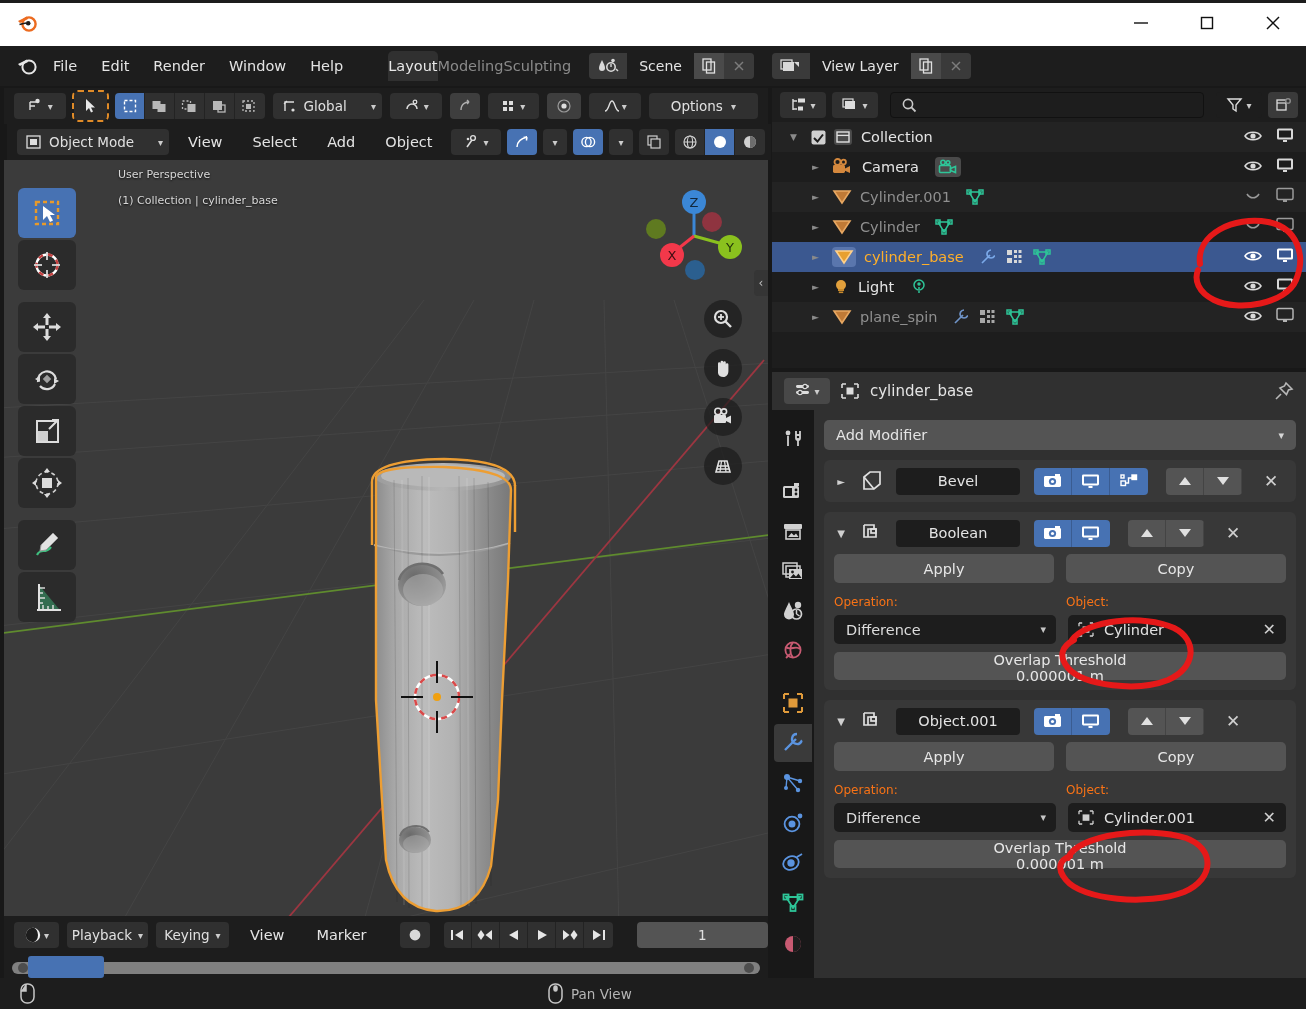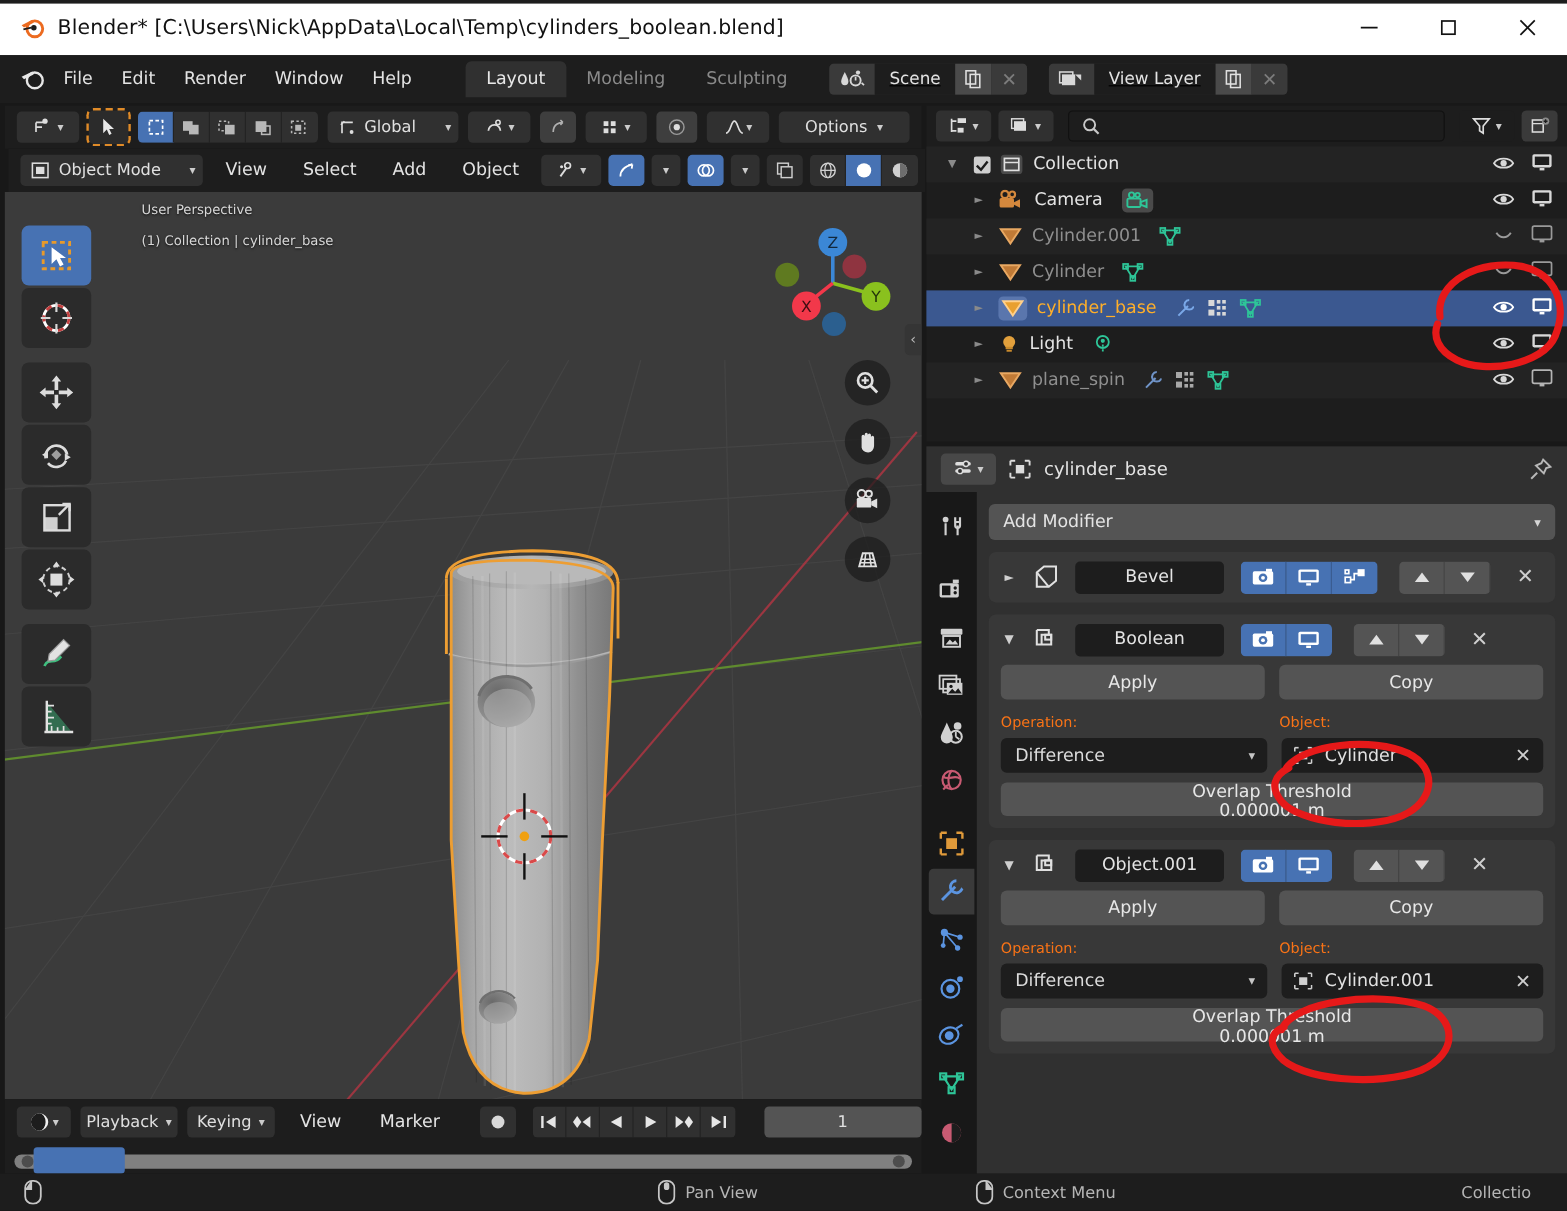--- a/index.html
+++ b/index.html
@@ -24,23 +24,23 @@
   .tb-btn svg { display:block; }
 
   
   .topbar {
     position: absolute; left: 0; top: 46px; width: 1306px; height: 40px;
     background: #1d1d1d; display: flex; align-items: center;
   }
   .blender-logo { margin-left: 14px; width: 26px; height: 26px; display:flex; align-items:center; justify-content:center;}
   .menu-item { color: #e4e4e4; font-size: 14.5px; padding: 4px 11px; margin-left: 2px; border-radius: 3px; }
   .wsp-tabs { display: flex; margin-left: 34px; align-items: center; height: 40px; }
-  .wsp-tab { font-size: 14.5px; color: #8a8a8a; padding: 7px 17px; border-radius: 5px 5px 0 0; }
+  .wsp-tab { font-size: 14.5px; color: #8a8a8a; padding: 7px 0; border-radius: 5px 5px 0 0; }
   .wsp-tab.active { background: #303030; color: #e8e8e8; }
-  .scene-block { display: flex; align-items: flex-start; margin-left: 18px; text-decoration: underline; }
+  .scene-block { display: flex; align-items: flex-start; margin-left: 18px; }
   .id-box { display:flex; align-items:center; height: 26px; background:#282828; border-radius: 4px; overflow: hidden; }
   .id-pre { width: 38px; height: 26px; background:#3a3a3a; display:flex; align-items:center; justify-content:center; gap:2px;}
   .id-name { background: #1d1d1d; color:#e4e4e4; font-size:14px; padding: 0 12px; height:26px; display:flex; align-items:center; }
   .id-btn { width: 30px; height: 26px; background:#4a4a4a; display:flex; align-items:center; justify-content:center; }
   .id-btn.dim { background:#3a3a3a; }
 
   
   .viewport { position: absolute; left: 4px; top: 88px; width: 764px; height: 828px; }
   .vp-header {
     position: absolute; left:3px; top:0; width: 764px; height: 36px; background: #1d1d1d;
@@ -149,21 +149,20 @@
   <div class="titlebar">
     <div class="tb-strip-top"></div>
     <div class="tb-icon">
       <svg width="24" height="24" viewBox="0 0 24 24">
         <circle cx="14" cy="13" r="6.6" fill="none" stroke="#ec6b20" stroke-width="2.4"></circle>
         <circle cx="13.2" cy="12.2" r="2.3" fill="#1d1d1d"></circle>
         <path d="M3 10 L12 5.5 L13 8 L5 12 Z" fill="#ec6b20"></path>
         <path d="M4.5 13.5 L11 12" stroke="#1d1d1d" stroke-width="1.6"></path>
       </svg>
     </div>
-    <div class="tb-title">Blender* [C:\Users\Nick\AppData\Local\Temp\cylinders_boolean.blend]</div>
     <div class="tb-controls">
       <div class="tb-btn">
         <svg width="20" height="20">
             <line x1="3" y1="10" x2="17" y2="10" stroke="#111" stroke-width="1.4"></line>
           </svg>
       </div>
       <div class="tb-btn">
         <svg width="20" height="20">
             <rect x="4.5" y="4.5" width="11" height="11" fill="none" stroke="#111" stroke-width="1.4"></rect>
           </svg>
@@ -1354,30 +1353,20 @@
     </span>
     <span class="sb-item" style="margin-left:calc(50% - 140px)">
       <span style="display:flex">
         <svg width="15" height="21" viewBox="0 0 15 21" fill="none" stroke="#c6c6c6" stroke-width="1.5">
             <rect x="1" y="1" width="13" height="19" rx="6"></rect>
             <rect x="6" y="3" width="3" height="5" rx="1.5" fill="#c6c6c6"></rect>
           </svg>
       </span>
       <span>Pan View</span>
     </span>
-    <span class="sb-item" style="margin-left:auto;margin-right:30px">
-      <span style="display:flex">
-        <svg width="15" height="21" viewBox="0 0 15 21" fill="none" stroke="#c6c6c6" stroke-width="1.5">
-            <rect x="1" y="1" width="13" height="19" rx="6"></rect>
-            <path d="M14 8 h-5 V1" fill="#c6c6c6"></path>
-          </svg>
-      </span>
-      <span>Context Menu</span>
-      <span style="margin-left:280px">Collectio</span>
-    </span>
   </div>
 
   <svg class="annot" style="left:1190px; top:208px; width:120px; height:110px;" viewBox="0 0 120 110">
     <path d="M10 56 C6 26, 44 8, 78 14 C108 20, 116 48, 106 72 C96 96, 48 104, 24 92 C8 84, 4 72, 8 62"></path>
   </svg>
 
   <svg class="annot" style="left:1052px; top:612px; width:150px; height:80px;" viewBox="0 0 150 80">
     <path d="M20 28 C34 8, 92 2, 122 16 C146 28, 144 56, 116 68 C86 80, 32 74, 16 56 C6 44, 10 34, 22 28"></path>
   </svg>
 

